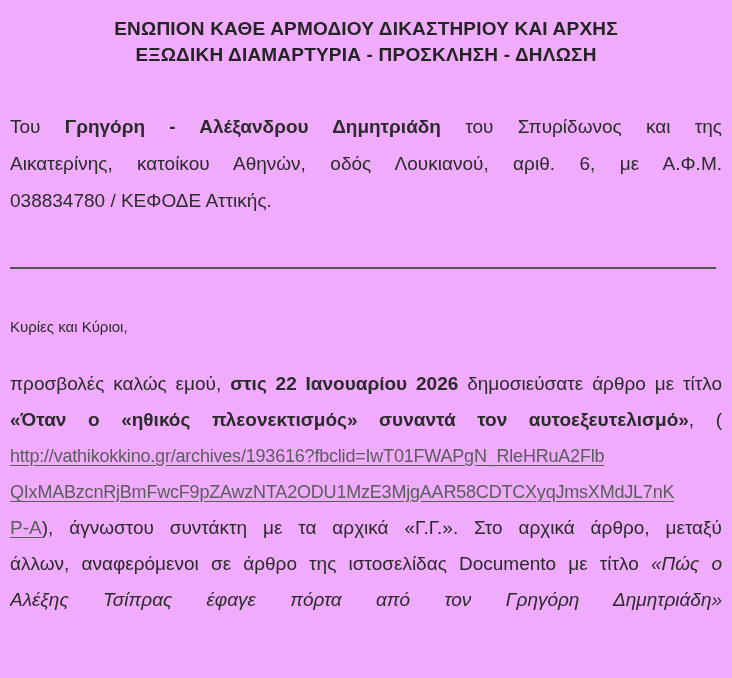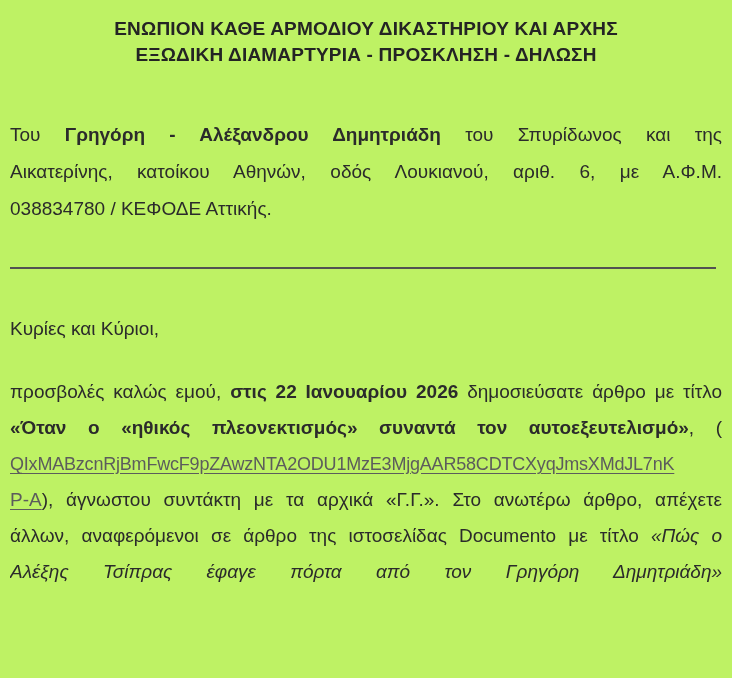--- a/index.html
+++ b/index.html
@@ -1,38 +1,38 @@
 <!DOCTYPE html>
 <html><head>
 <meta charset="utf-8">
 <style>
   html, body { margin: 0; padding: 0; background: #ffffff; }
   .page {
     position: relative;
     width: 732px;
     height: 678px;
-    background: #bef264;
+    background: #f0abfc;
     overflow: hidden;
     font-family: "Liberation Sans", "DejaVu Sans", sans-serif;
     color: #2b2b2b;
     -webkit-font-smoothing: antialiased;
   }
   .title {
     position: absolute;
     left: 10px;
     right: 10px;
     text-align: center;
     font-weight: 700;
     font-size: 19px;
     letter-spacing: 0.2px;
     color: #242424;
   }
   #title1 { top: 18px; }
   #title2 { top: 44px; }
-  .para { position: absolute; left: 10px; right: 10px; margin-top: 8px; }
+  .para { position: absolute; left: 10px; right: 10px; }
   #p1 { top: 108px; }
   #p2 { top: 366px; }
   .line {
     height: 37px;
     line-height: 37px;
     font-size: 19px;
     text-align: justify;
     text-align-last: justify;
     overflow: hidden;
     color: #2b2b2b;
@@ -44,21 +44,21 @@
     position: absolute;
     left: 10px;
     right: 16px;
     top: 267px;
     border-top: 2px solid #525252;
   }
   #salutation {
     position: absolute;
     left: 10px;
     top: 318px;
-    font-size: 19px;
+    font-size: 15px;
     color: #2b2b2b;
   }
   .b  { font-weight: 700; }
   .bi { font-weight: 700; }
   .i  { font-style: italic; }
   .url-line {
     text-align: left;
     text-align-last: left;
     white-space: nowrap;
     font-size: 18px;
@@ -85,19 +85,20 @@
     <div class="line left">038834780 / ΚΕΦΟΔΕ Αττικής.</div>
   </div>
 
   <div class="rule"></div>
 
   <div id="salutation">Κυρίες και Κύριοι,</div>
 
   <div class="para" id="p2">
     <div class="line"><span>προσβολές καλώς εμού, </span><span class="b">στις 22 Ιανουαρίου 2026</span><span> δημοσιεύσατε άρθρο με τίτλο</span></div>
     <div class="line"><span class="bi">«Όταν ο «ηθικός πλεονεκτισμός» συναντά τον αυτοεξευτελισμό»</span><span>, (</span></div>
+    <div class="line url-line"><span class="url-text">http://vathikokkino.gr/archives/193616?fbclid=IwT01FWAPgN_RleHRuA2Flb</span></div>
     <div class="line url-line"><span class="url-text">QIxMABzcnRjBmFwcF9pZAwzNTA2ODU1MzE3MjgAAR58CDTCXyqJmsXMdJL7nK</span></div>
-    <div class="line"><span class="url-text">P-A</span><span>), άγνωστου συντάκτη με τα αρχικά «Γ.Γ.». Στο ανωτέρω άρθρο, απέχετε</span></div>
+    <div class="line"><span class="url-text">P-A</span><span>), άγνωστου συντάκτη με τα αρχικά «Γ.Γ.». Στο αρχικά άρθρο, μεταξύ</span></div>
     <div class="line"><span>άλλων, αναφερόμενοι σε άρθρο της ιστοσελίδας Documento με τίτλο </span><span class="i">«Πώς ο</span></div>
     <div class="line"><span class="i">Αλέξης Τσίπρας έφαγε πόρτα από τον Γρηγόρη Δημητριάδη»</span></div>
   </div>
 
 </div>
 
 </body></html>

